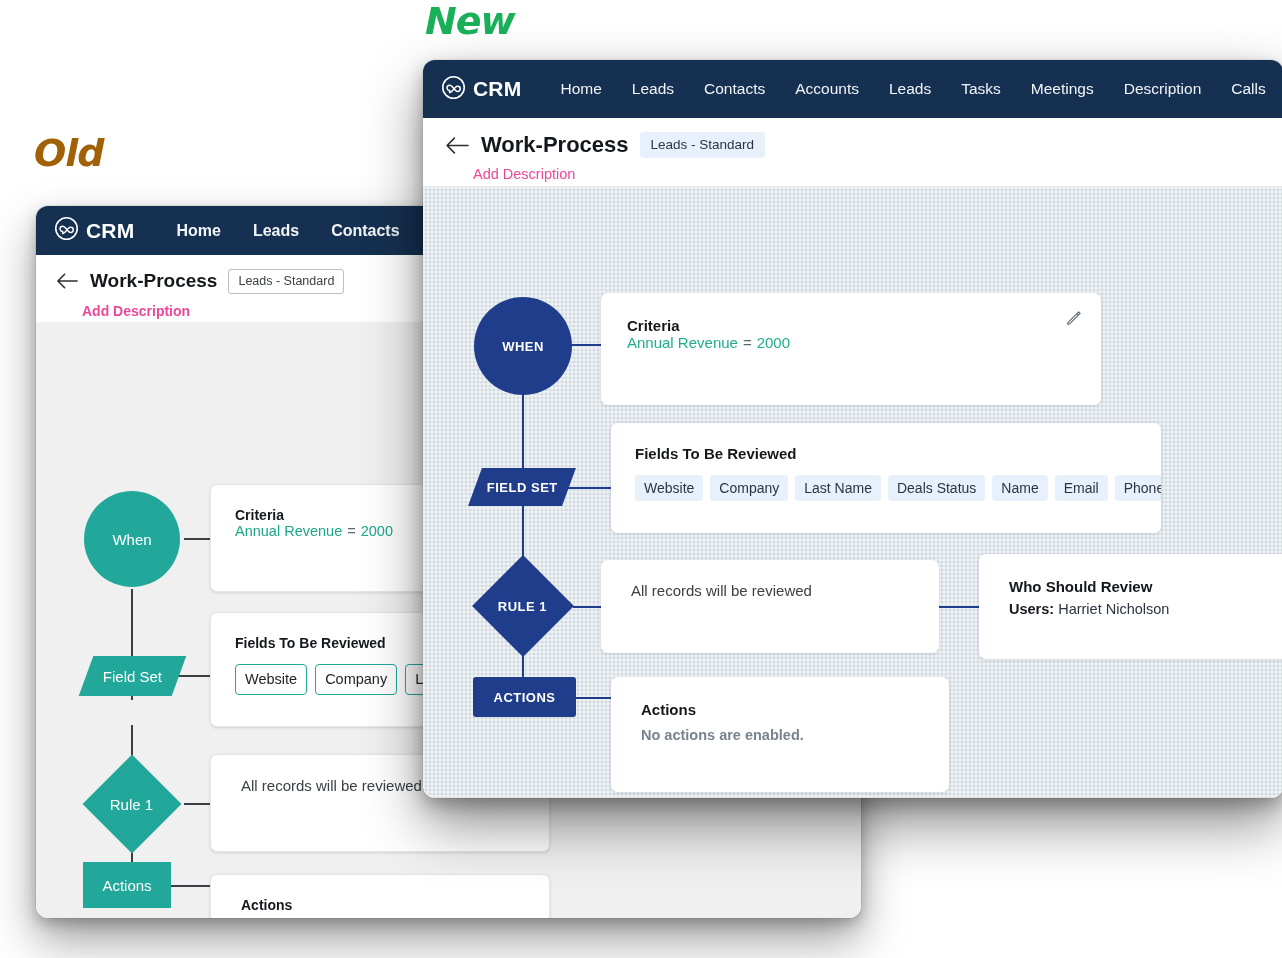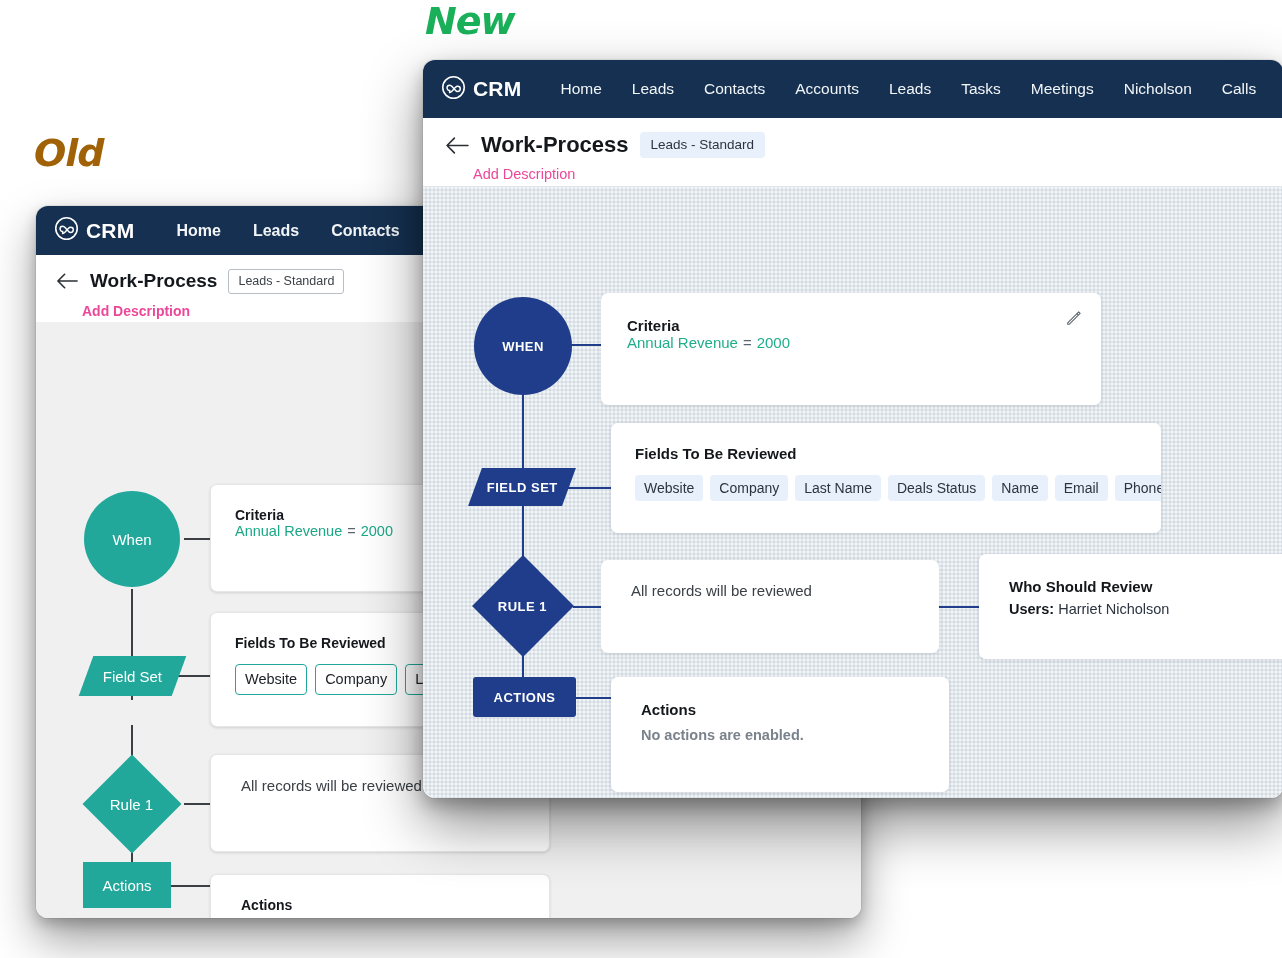--- a/index.html
+++ b/index.html
@@ -255,21 +255,21 @@
         <span class="brand-name">CRM</span>
       </div>
       <div class="nav-items">
         <div class="nav-item">Home</div>
         <div class="nav-item">Leads</div>
         <div class="nav-item">Contacts</div>
         <div class="nav-item">Accounts</div>
         <div class="nav-item">Leads</div>
         <div class="nav-item">Tasks</div>
         <div class="nav-item">Meetings</div>
-        <div class="nav-item">Nicholson</div>
+        <div class="nav-item">Description</div>
         <div class="nav-item">Calls</div>
         <div class="nav-item">Services</div>
 
       </div>
     </div>
 
     <div class="subhead">
       <div class="title-row">
         <span class="back-arrow">
           <svg width="25" height="19" viewBox="0 0 24 18" fill="none">

